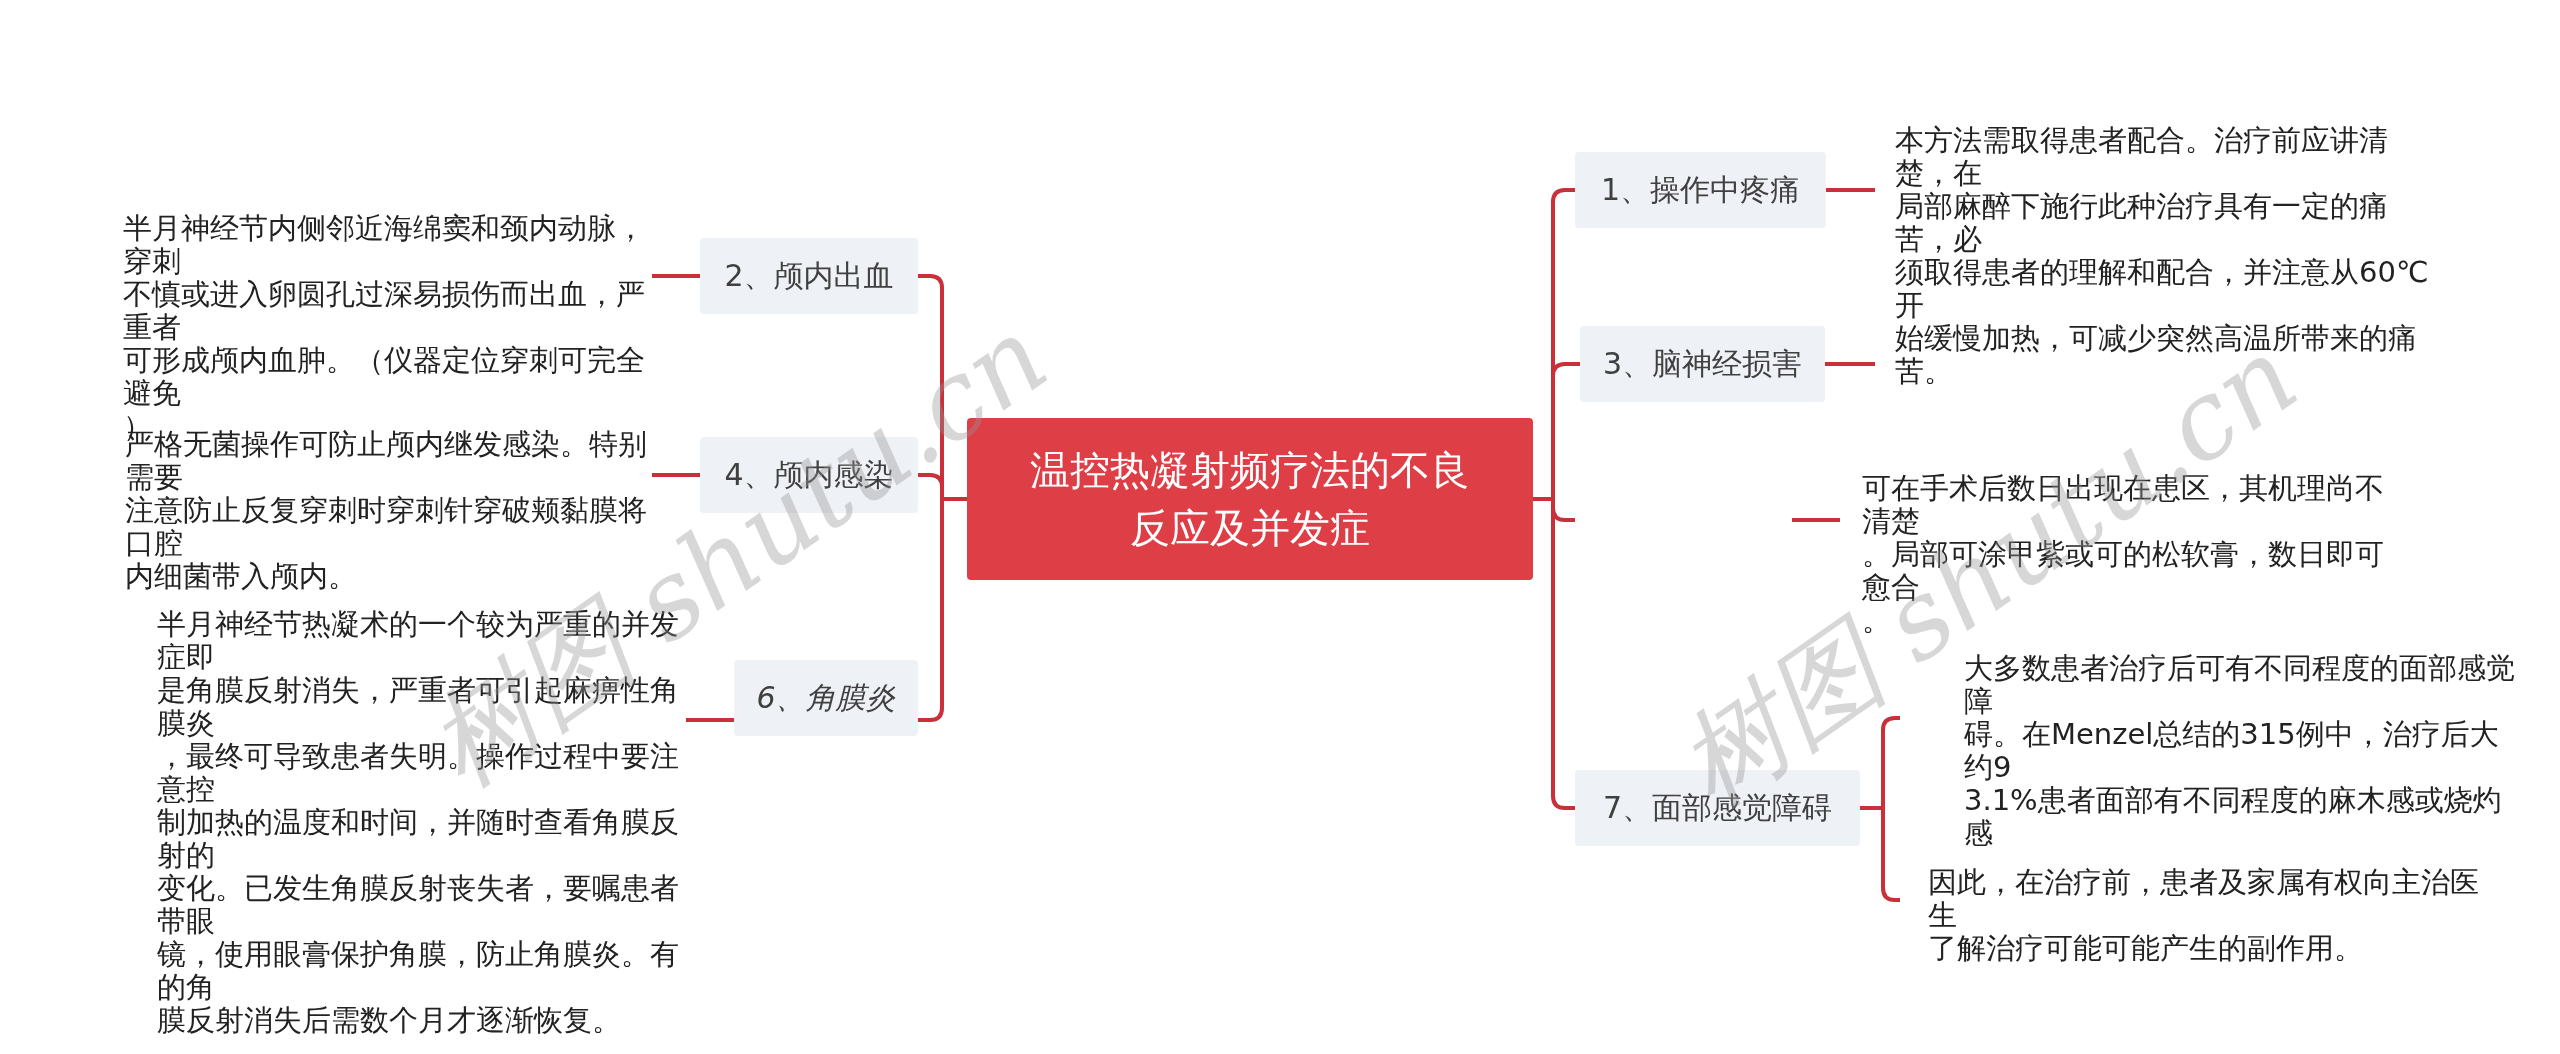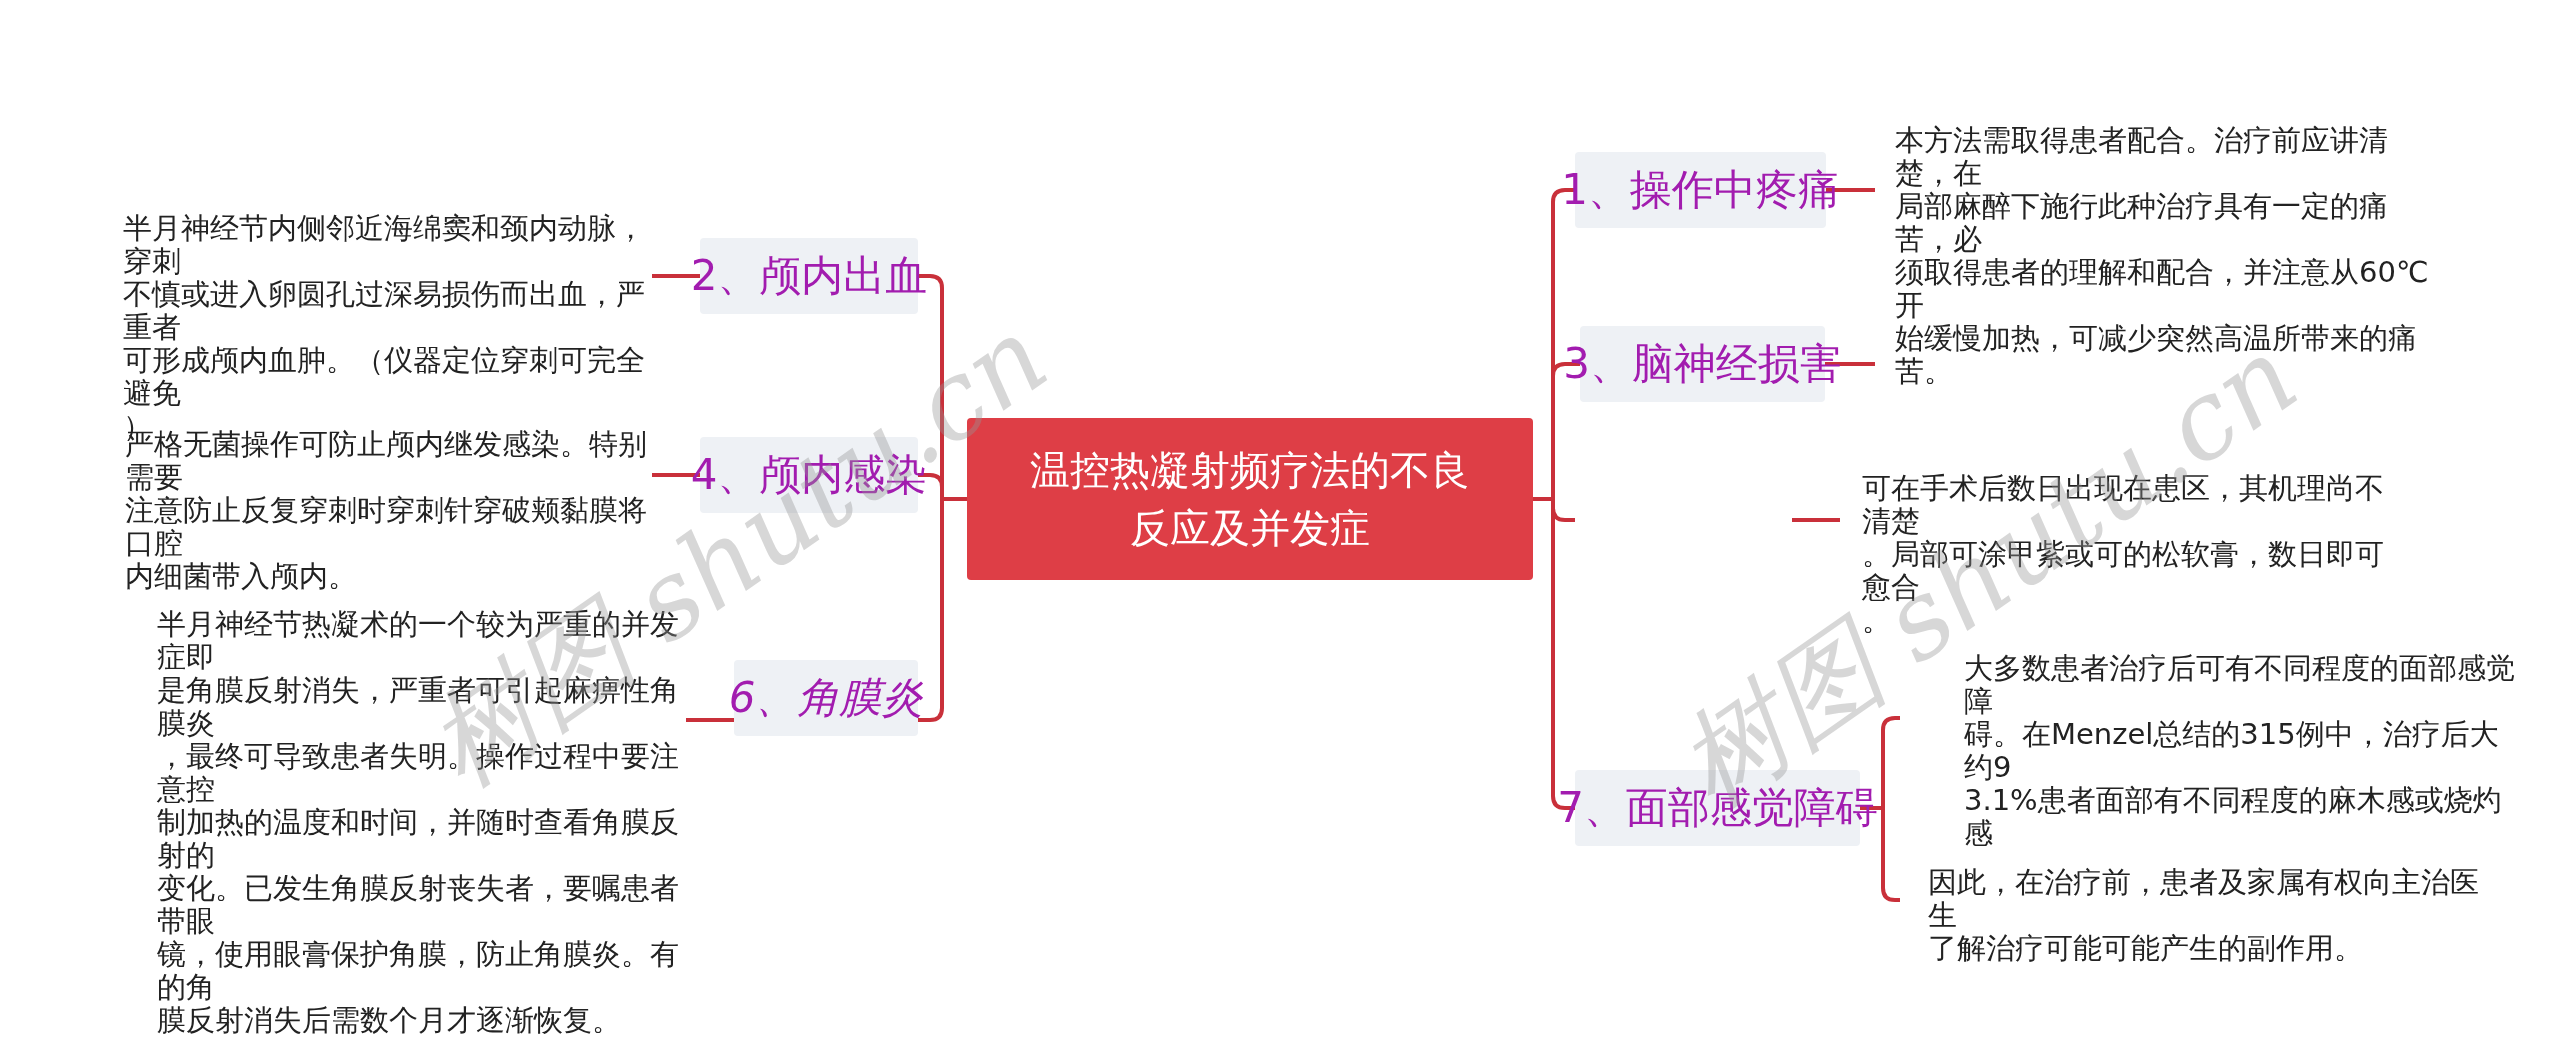--- a/index.html
+++ b/index.html
@@ -3,22 +3,22 @@
 <meta charset="utf-8">
 <style>
   html, body { margin:0; padding:0; background:#ffffff; }
   body { width:2560px; height:1054px; position:relative; overflow:hidden;
          font-family:"DejaVu Sans","Liberation Sans",sans-serif; color:#222; }
   #canvas { position:absolute; left:0; top:0; width:2560px; height:1054px; }
   svg.links { position:absolute; left:0; top:0; width:2560px; height:1054px; }
   .root { position:absolute; background:#de3e46; border-radius:4px; color:#fff;
           display:flex; align-items:center; justify-content:center; text-align:left;
           font-size:40px; line-height:58px; box-sizing:border-box; padding:0 30px; }
-  .topic { position:absolute; background:#eef1f5; border-radius:4px; color:#a21caf;
-           display:flex; align-items:center; justify-content:center; font-size:42px;
+  .topic { position:absolute; background:#eef1f5; border-radius:4px; color:#404040;
+           display:flex; align-items:center; justify-content:center; font-size:30px;
            box-sizing:border-box; white-space:nowrap; }
   .note { position:absolute; font-size:29px; line-height:33px; color:#222; white-space:pre-wrap; }
   .wm { position:absolute; font-family:"DejaVu Serif","Liberation Serif",serif; font-size:108px;
         color:rgba(150,150,150,0.38); transform:rotate(-35deg); transform-origin:left top;
         white-space:nowrap; font-style:italic; pointer-events:none; }
 </style>
 </head>
 <body>
 
 <div id="canvas">

